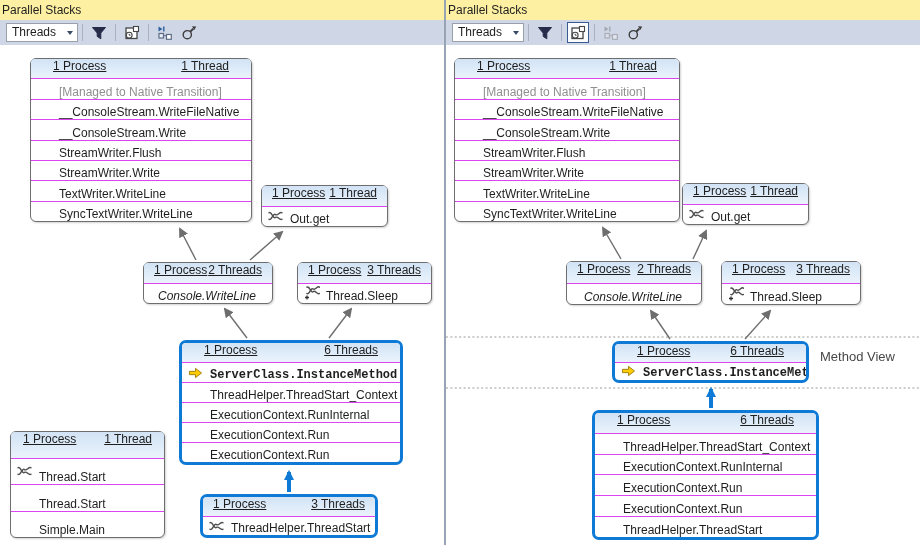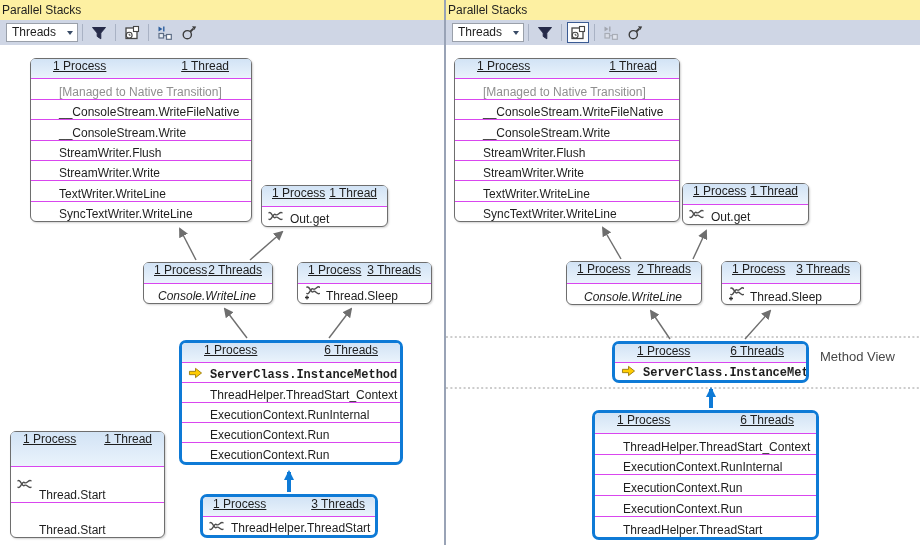--- a/index.html
+++ b/index.html
@@ -242,20 +242,23 @@
         <span class="ficon">
             <svg width="15" height="13">
               <use href="#sym-waves"></use>
             </svg>
           </span>
         <span class="ftext">Thread.Start</span>
       </div>
       <div class="row">
           <span class="ftext">Thread.Start</span>
         </div>
+      <div class="row">
+          <span class="ftext">Simple.Main</span>
+        </div>
     </div>
 
     <div class="box hl" style="left:200px;top:449px;width:178px;height:44px">
       <div class="hdr">
         <span>1 Process</span>
         <span>3 Threads</span>
       </div>
       <div class="row">
         <span class="ficon">
             <svg width="15" height="13">

